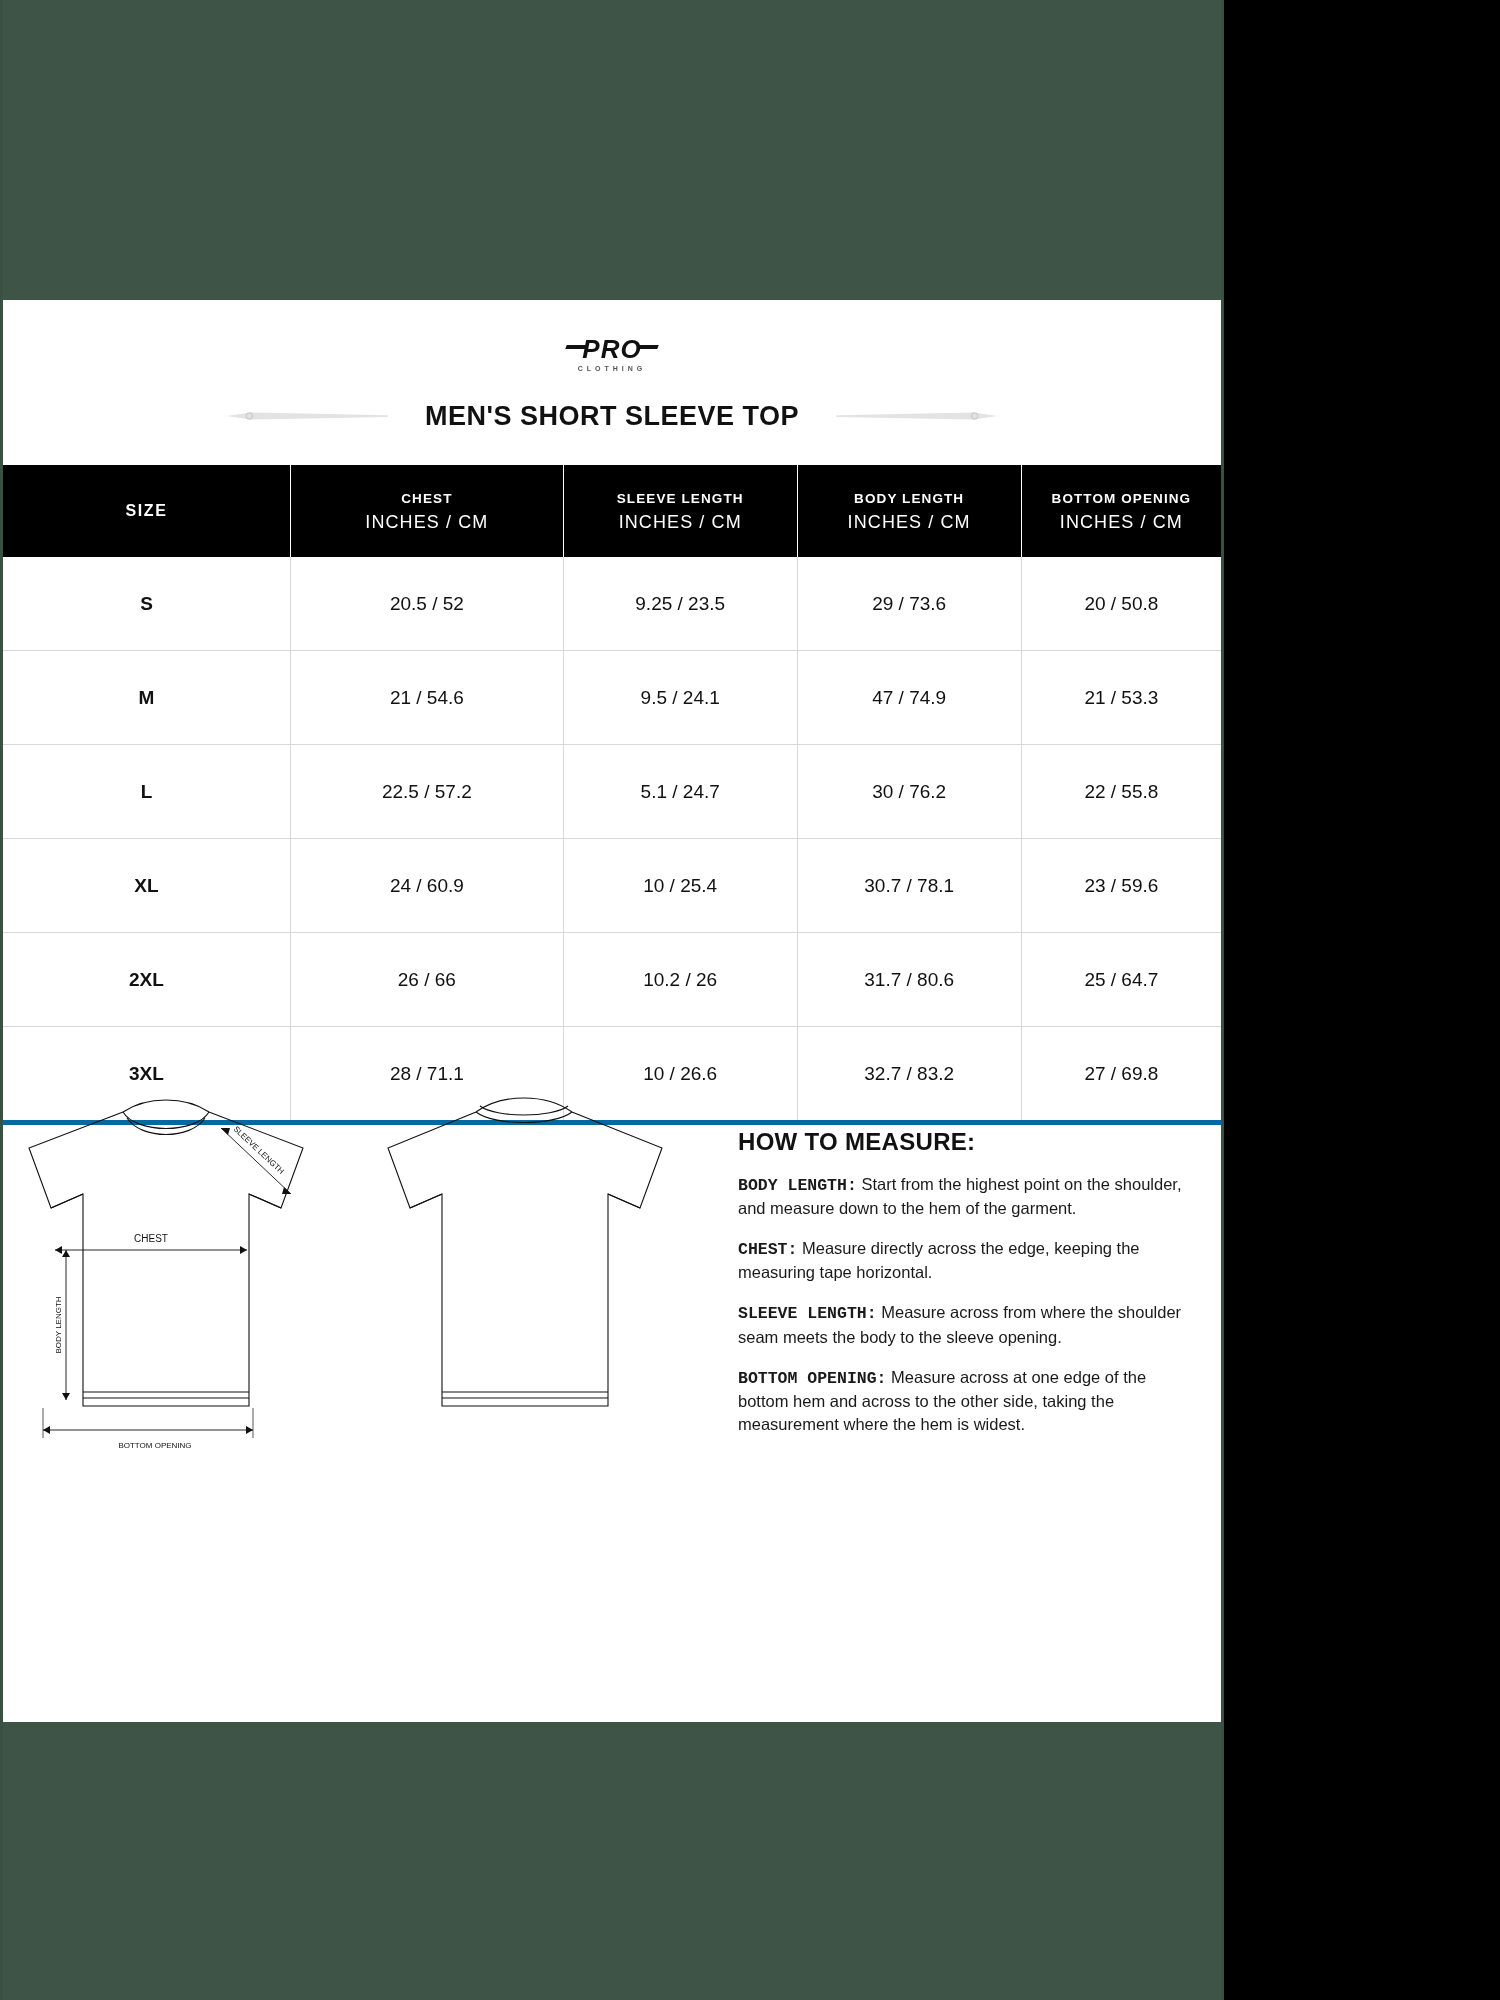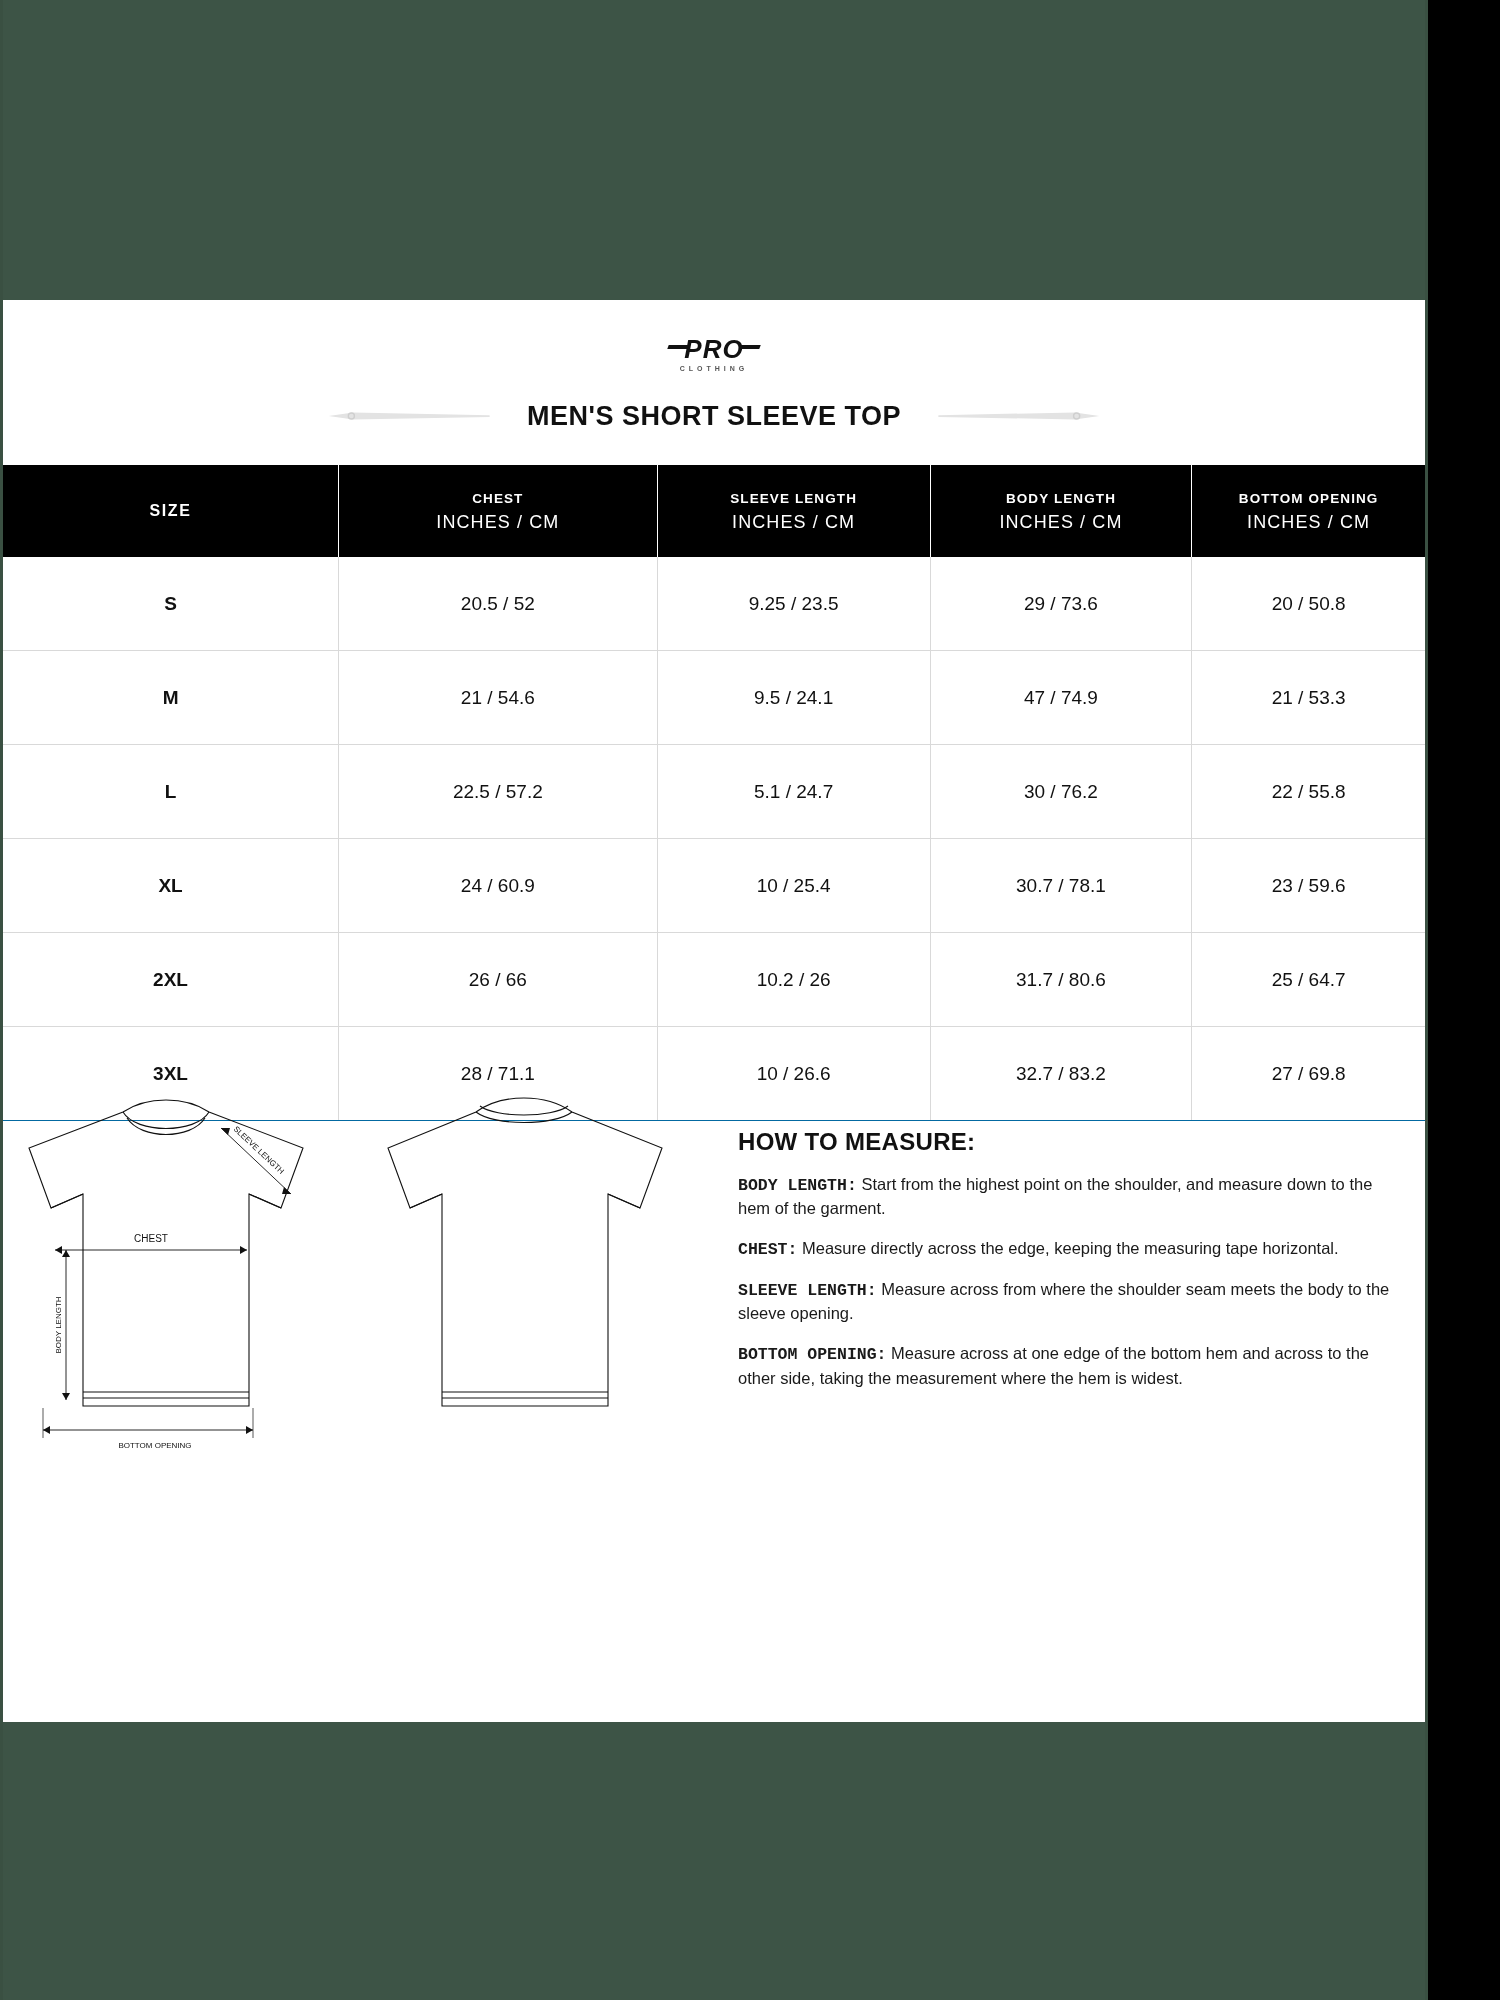--- a/index.html
+++ b/index.html
@@ -9,21 +9,21 @@
   }
   body {
     width: 1500px;
     height: 2000px;
     overflow: hidden;
     font-family: "Liberation Sans", sans-serif;
   }
 
   #page {
     position: relative;
-    width: 1428px;
+    width: 1224px;
     height: 2000px;
     background: #0f766e;
   }
 
   
   .side-bar {
     position: absolute;
     top: 0;
     bottom: 0;
     width: 3px;
@@ -161,21 +161,21 @@
   }
 
   .body-row td {
     height: 91px;
     border-bottom: 1px solid #d9d9d9;
     border-right: 1px solid #d9d9d9;
     font-size: 19px;
     color: #111;
   }
   .body-row td:last-child { border-right: none; }
-  .body-row:last-child td { border-bottom: 1px solid #0369a1; }
+  .body-row:last-child td { border-bottom: 5px solid #0369a1; }
   .cell-size {
     font-weight: 700;
     font-size: 20px;
   }
 
   
   col.c-size { width: 23.6%; }
   col.c-chest { width: 22.4%; }
   col.c-sleeve { width: 19.2%; }
   col.c-body { width: 18.4%; }

